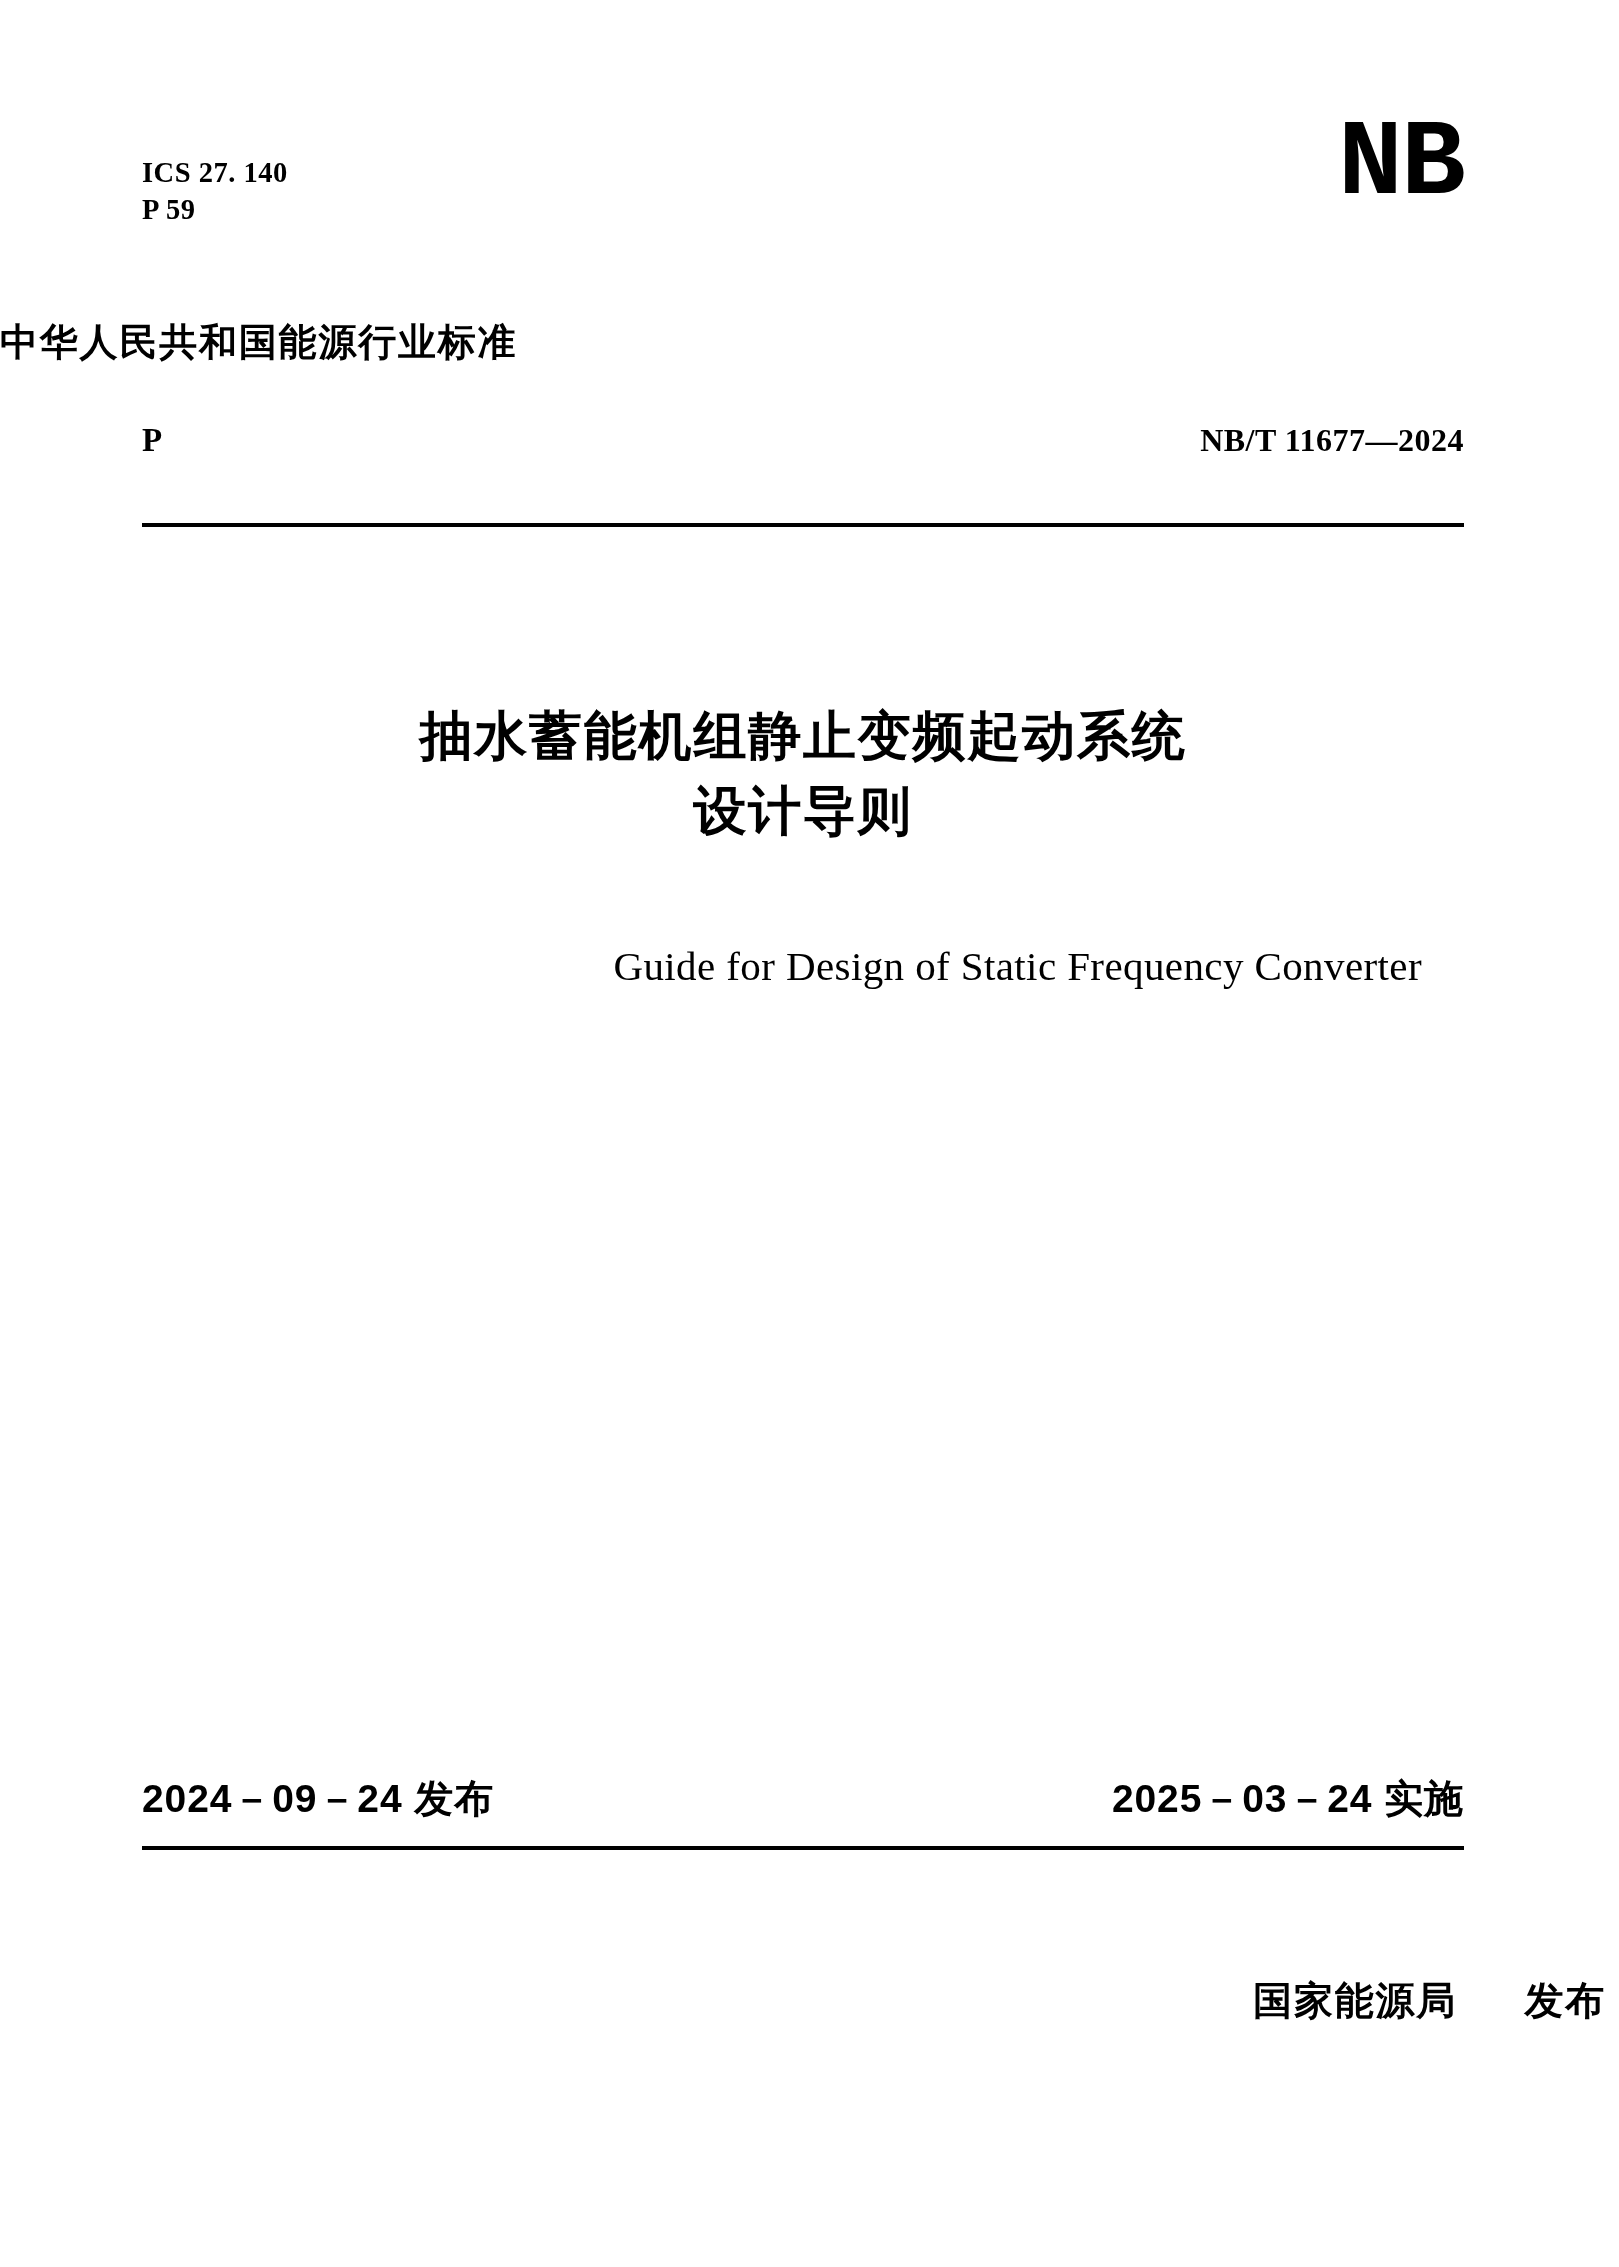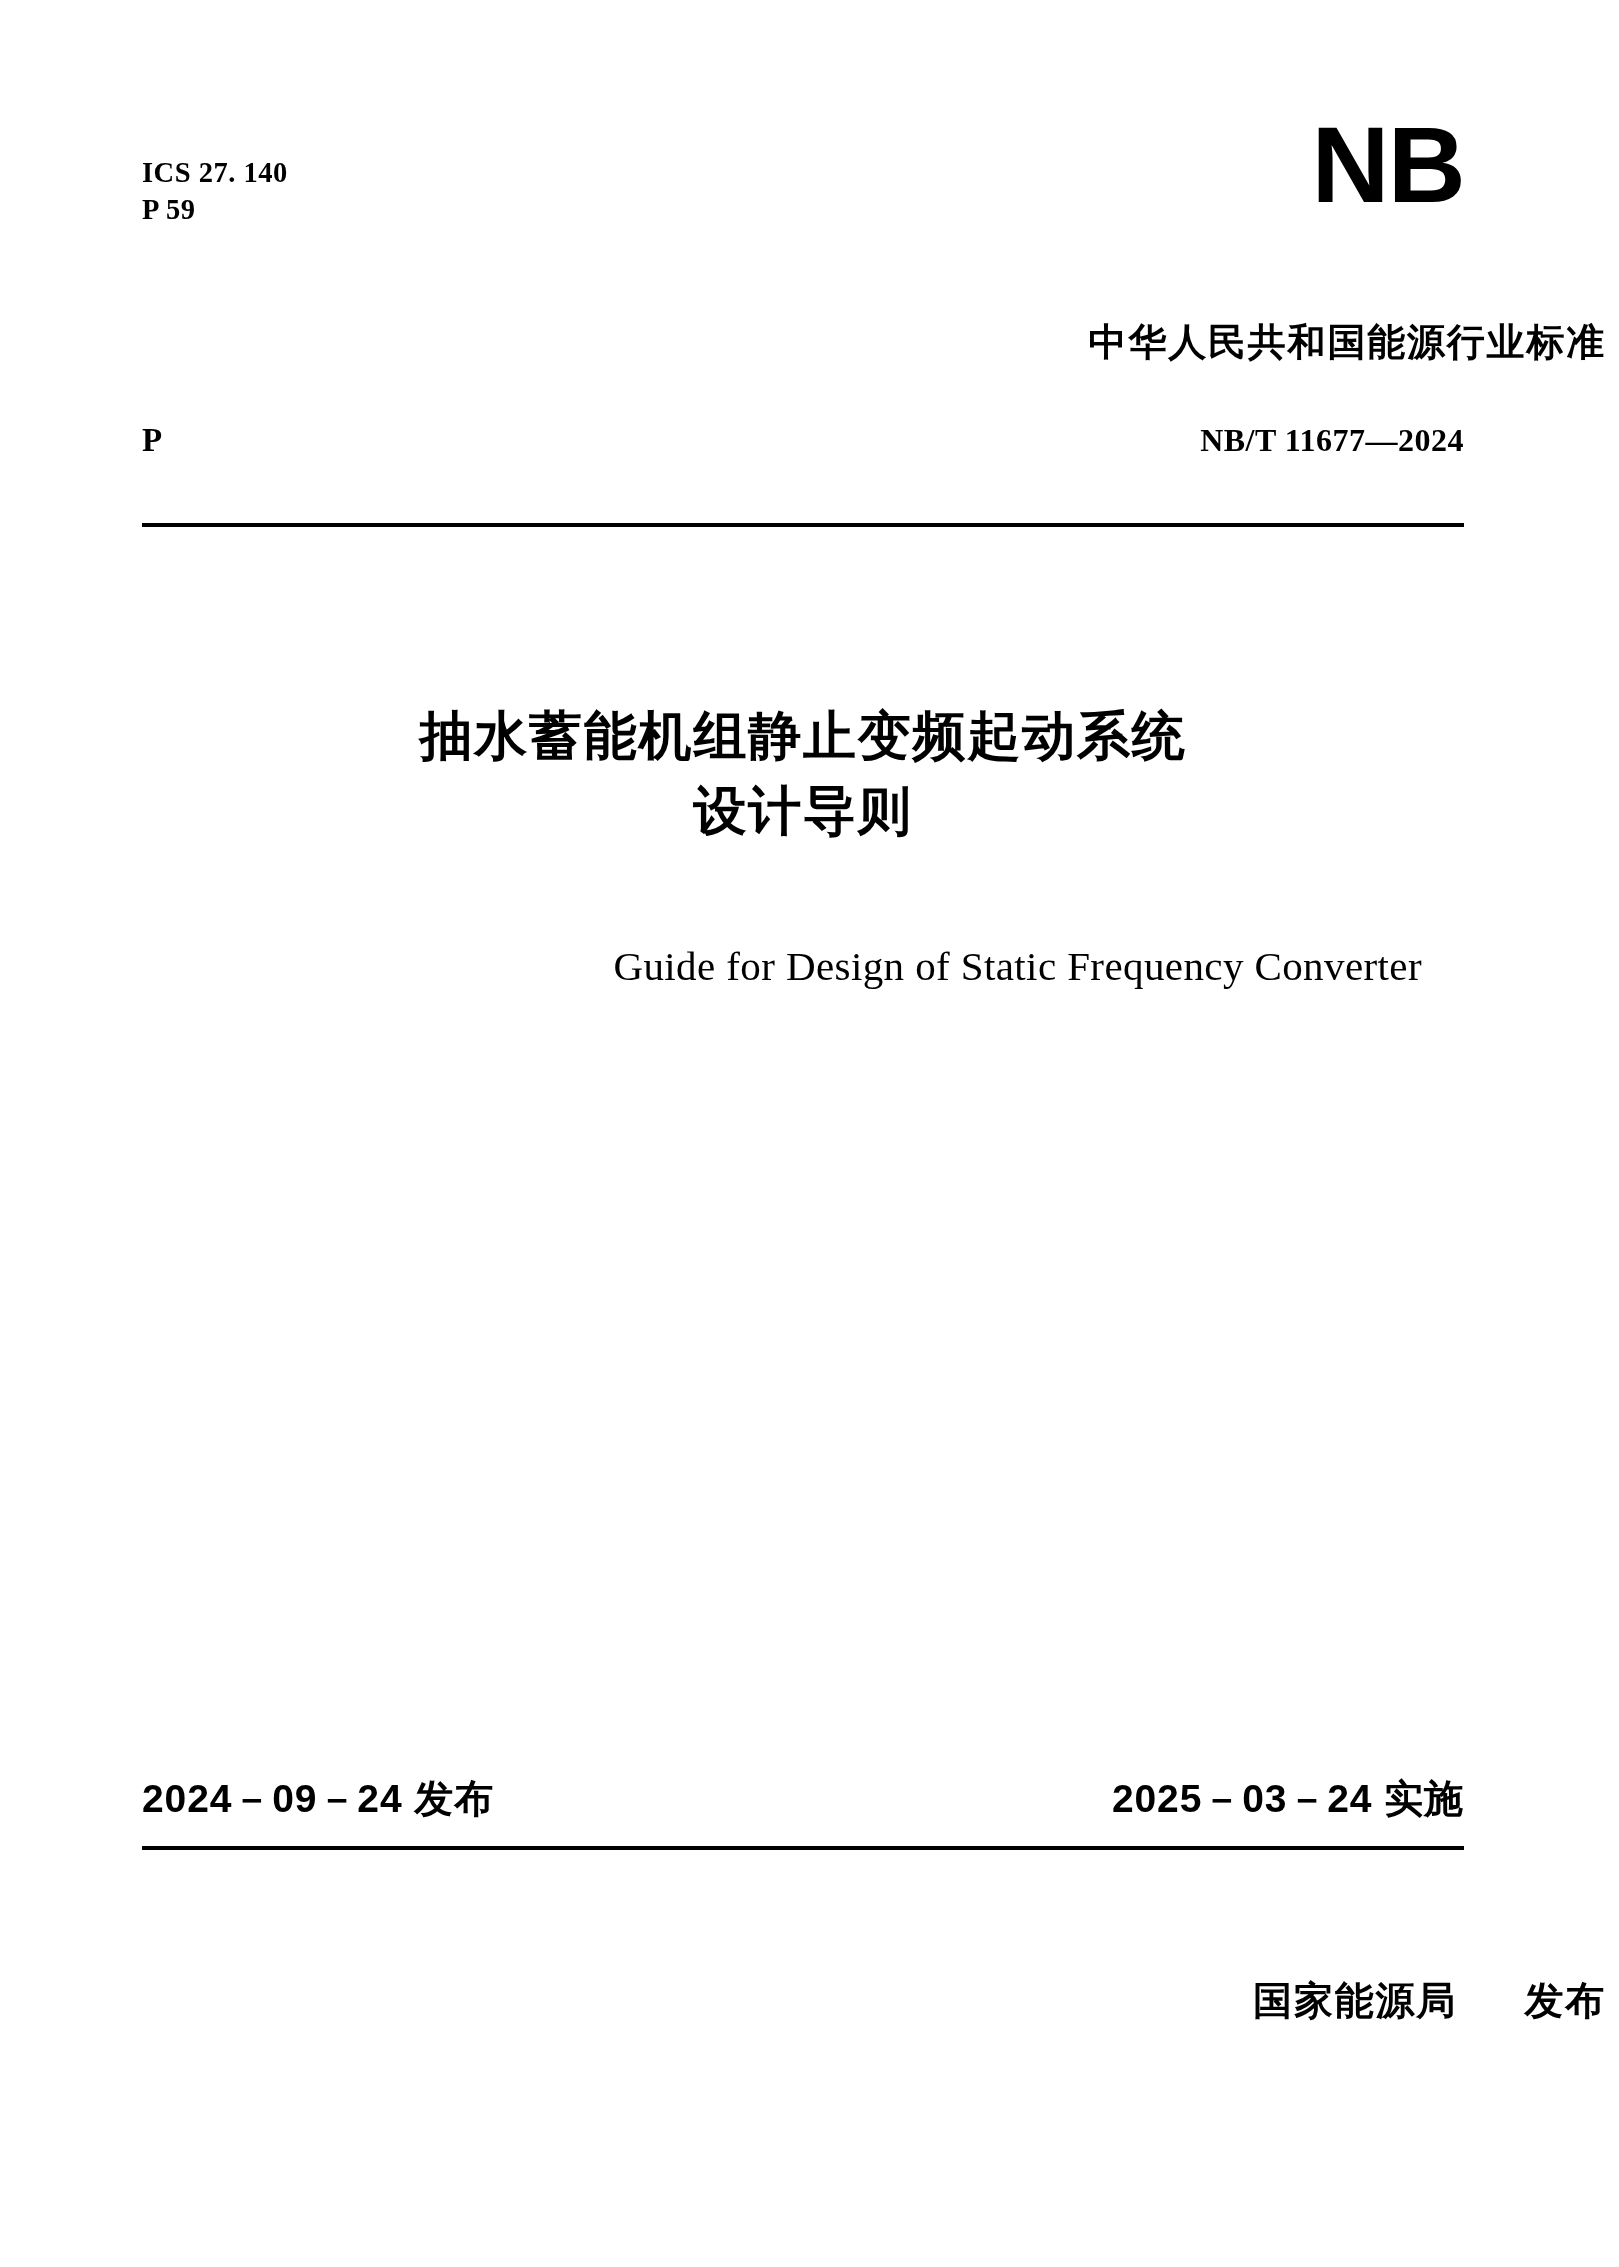--- a/index.html
+++ b/index.html
@@ -33,35 +33,35 @@
     align-items: flex-start;
   }
   .ics-block {
     font-family: "Liberation Serif", serif;
     font-weight: bold;
     font-size: 28.5px;
     line-height: 1.30;
     letter-spacing: 0.5px;
   }
   .nb-logo {
-    font-family: Liberation Sans, sans-serif;
+    font-family: Liberation Mono, monospace;
     font-weight: bold;
     font-size: 108px;
     line-height: 0.92;
     letter-spacing: -1.8px;
     margin-top: -39px;
   }
 
   
   .std-org {
     position: absolute;
     left: 0;
     right: 0;
     top: 317px;
-    text-align: right;
+    text-align: left;
     font-family: "Liberation Sans", sans-serif;
     font-weight: bold;
     font-size: 38px;
     letter-spacing: 1.8px;
   }
   .code-row {
     position: absolute;
     left: 142px;
     right: 142px;
     top: 422px;

